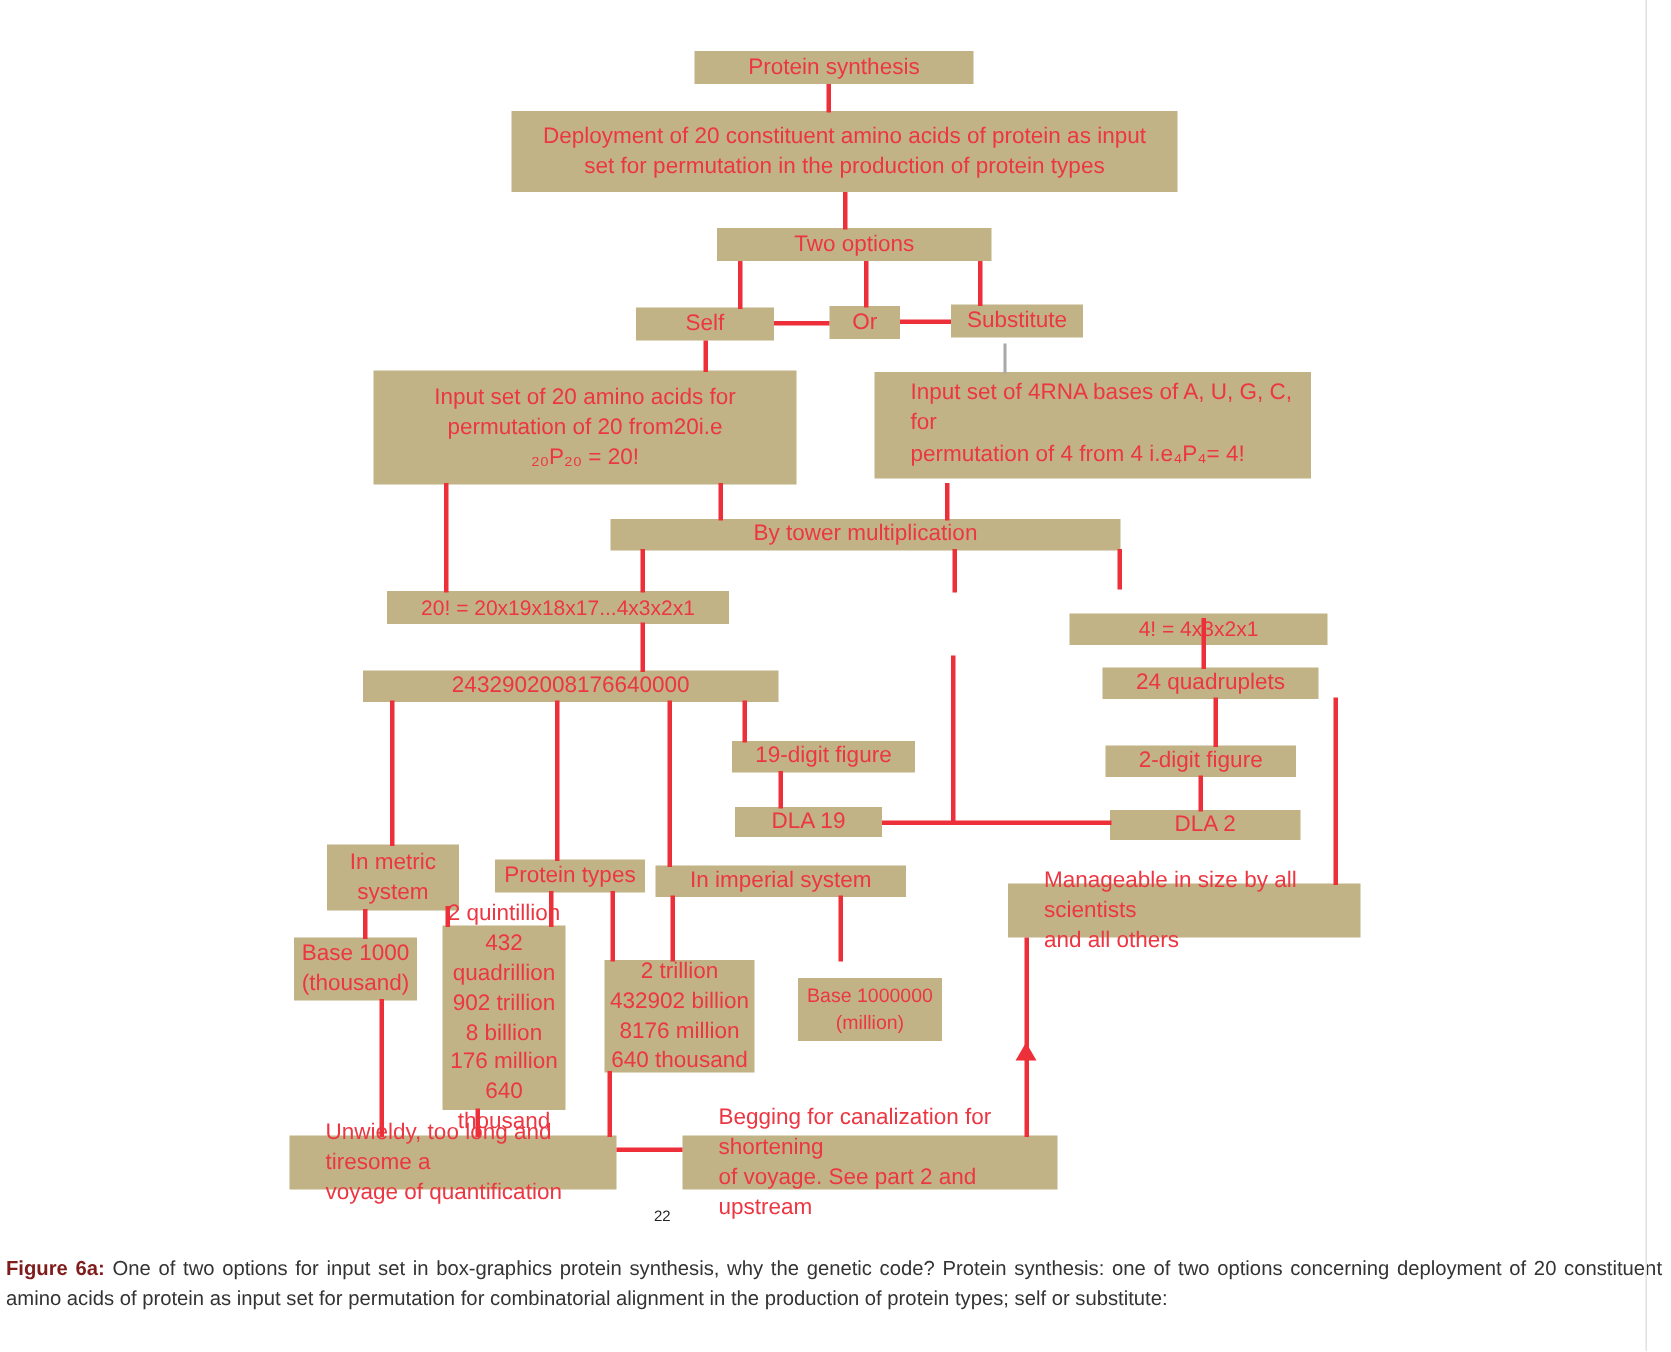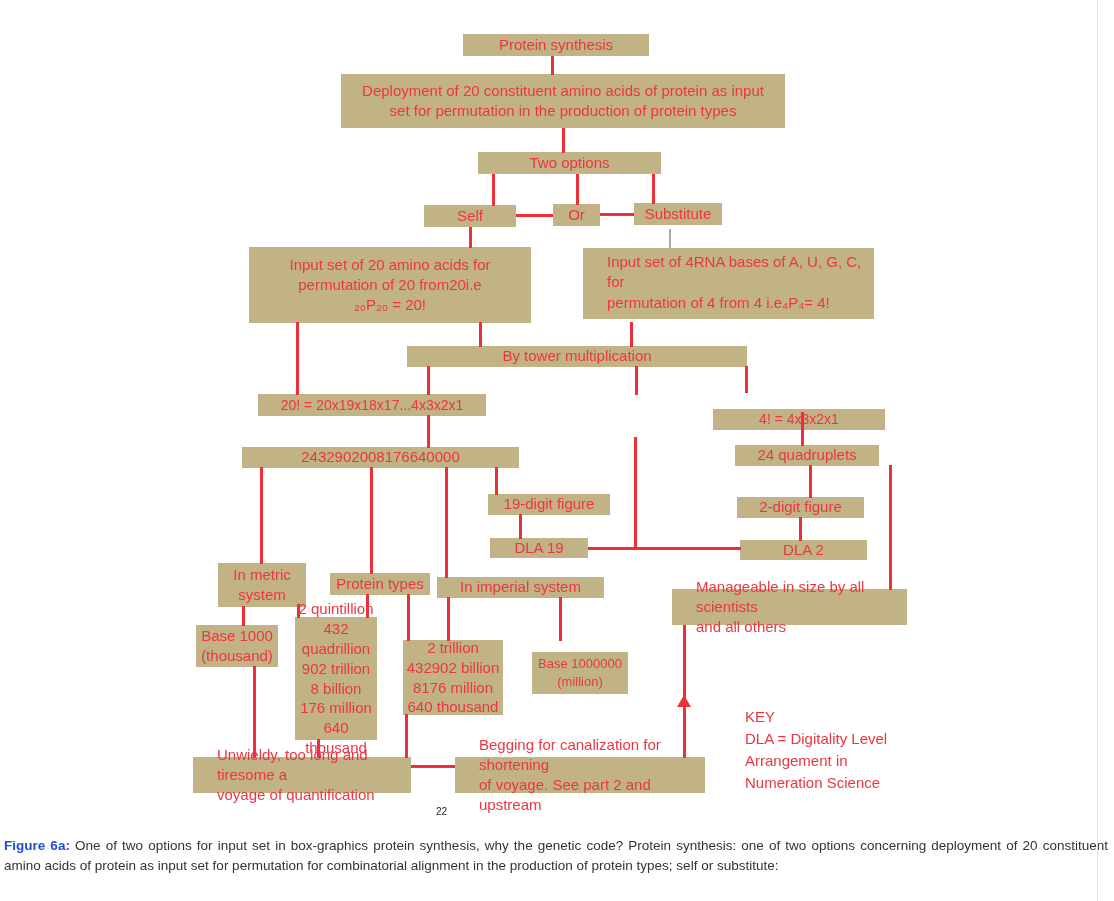--- a/index.html
+++ b/index.html
@@ -13,21 +13,21 @@
   .vline{position:absolute;width:3px;background:#ec2f38;}
   .hline{position:absolute;height:3px;background:#ec2f38;}
   .gray{background:#a8a8a8;width:2px;}
   .arrowhead{position:absolute;width:0;height:0;border-left:7px solid transparent;
              border-right:7px solid transparent;border-bottom:12px solid #ec2f38;}
   #key-block{position:absolute;left:745px;top:706px;color:#ec3642;font-size:15px;
              line-height:22px;white-space:pre-line;}
   #page-num{position:absolute;left:436px;top:806px;color:#222;font-size:10px;}
   #caption{position:absolute;left:4px;top:836px;width:1104px;color:#333;font-size:13.5px;
            line-height:1.5;text-align:justify;}
-  #caption b{color:#1d4ed8;}
+  #caption b{color:#7f1d1d;}
   #page-edge{position:absolute;left:1097px;top:0;width:1px;height:901px;background:#e2e2e2;}
 </style>
 </head>
 <body>
 
 <div id="page">
 
   <div class="box" style="left:463px;top:34px;width:186px;height:22px;">Protein synthesis</div>
   <div class="box" style="left:341px;top:74px;width:444px;height:54px;">Deployment of 20 constituent amino acids of protein as input
 set for permutation in the production of protein types</div>
@@ -68,24 +68,20 @@
 432902 billion
 8176 million
 640 thousand</div>
   <div class="box" style="left:532px;top:640px;width:96px;height:42px;font-size:13px;margin-top:12px;">Base 1000000
 (million)</div>
   <div class="box sm left" style="left:193px;top:757px;width:218px;height:36px;">Unwieldy, too long and tiresome a
 voyage of quantification</div>
   <div class="box sm left" style="left:455px;top:757px;width:250px;height:36px;">Begging for canalization for shortening
 of voyage. See part 2 and upstream</div>
 
-  <div id="key-block">KEY
-DLA = Digitality Level
-Arrangement in
-Numeration Science</div>
 
   <div id="page-num">22</div>
 
   <div id="caption"><b>Figure 6a:</b><span> One of two options for input set in box-graphics protein synthesis, why the genetic code? Protein synthesis: one of two options concerning deployment of 20 constituent amino acids of protein as input set for permutation for combinatorial alignment in the production of protein types; self or substitute:</span></div>
 
   <div id="page-edge"></div>
 <div class="vline" style="left: 551px; top: 56px; height: 19px;"></div>
     <div class="vline" style="left: 562px; top: 128px; height: 25px;"></div>
     <div class="vline" style="left: 492px; top: 174px; height: 32px;"></div>
     <div class="vline" style="left: 576px; top: 174px; height: 31px;"></div>

